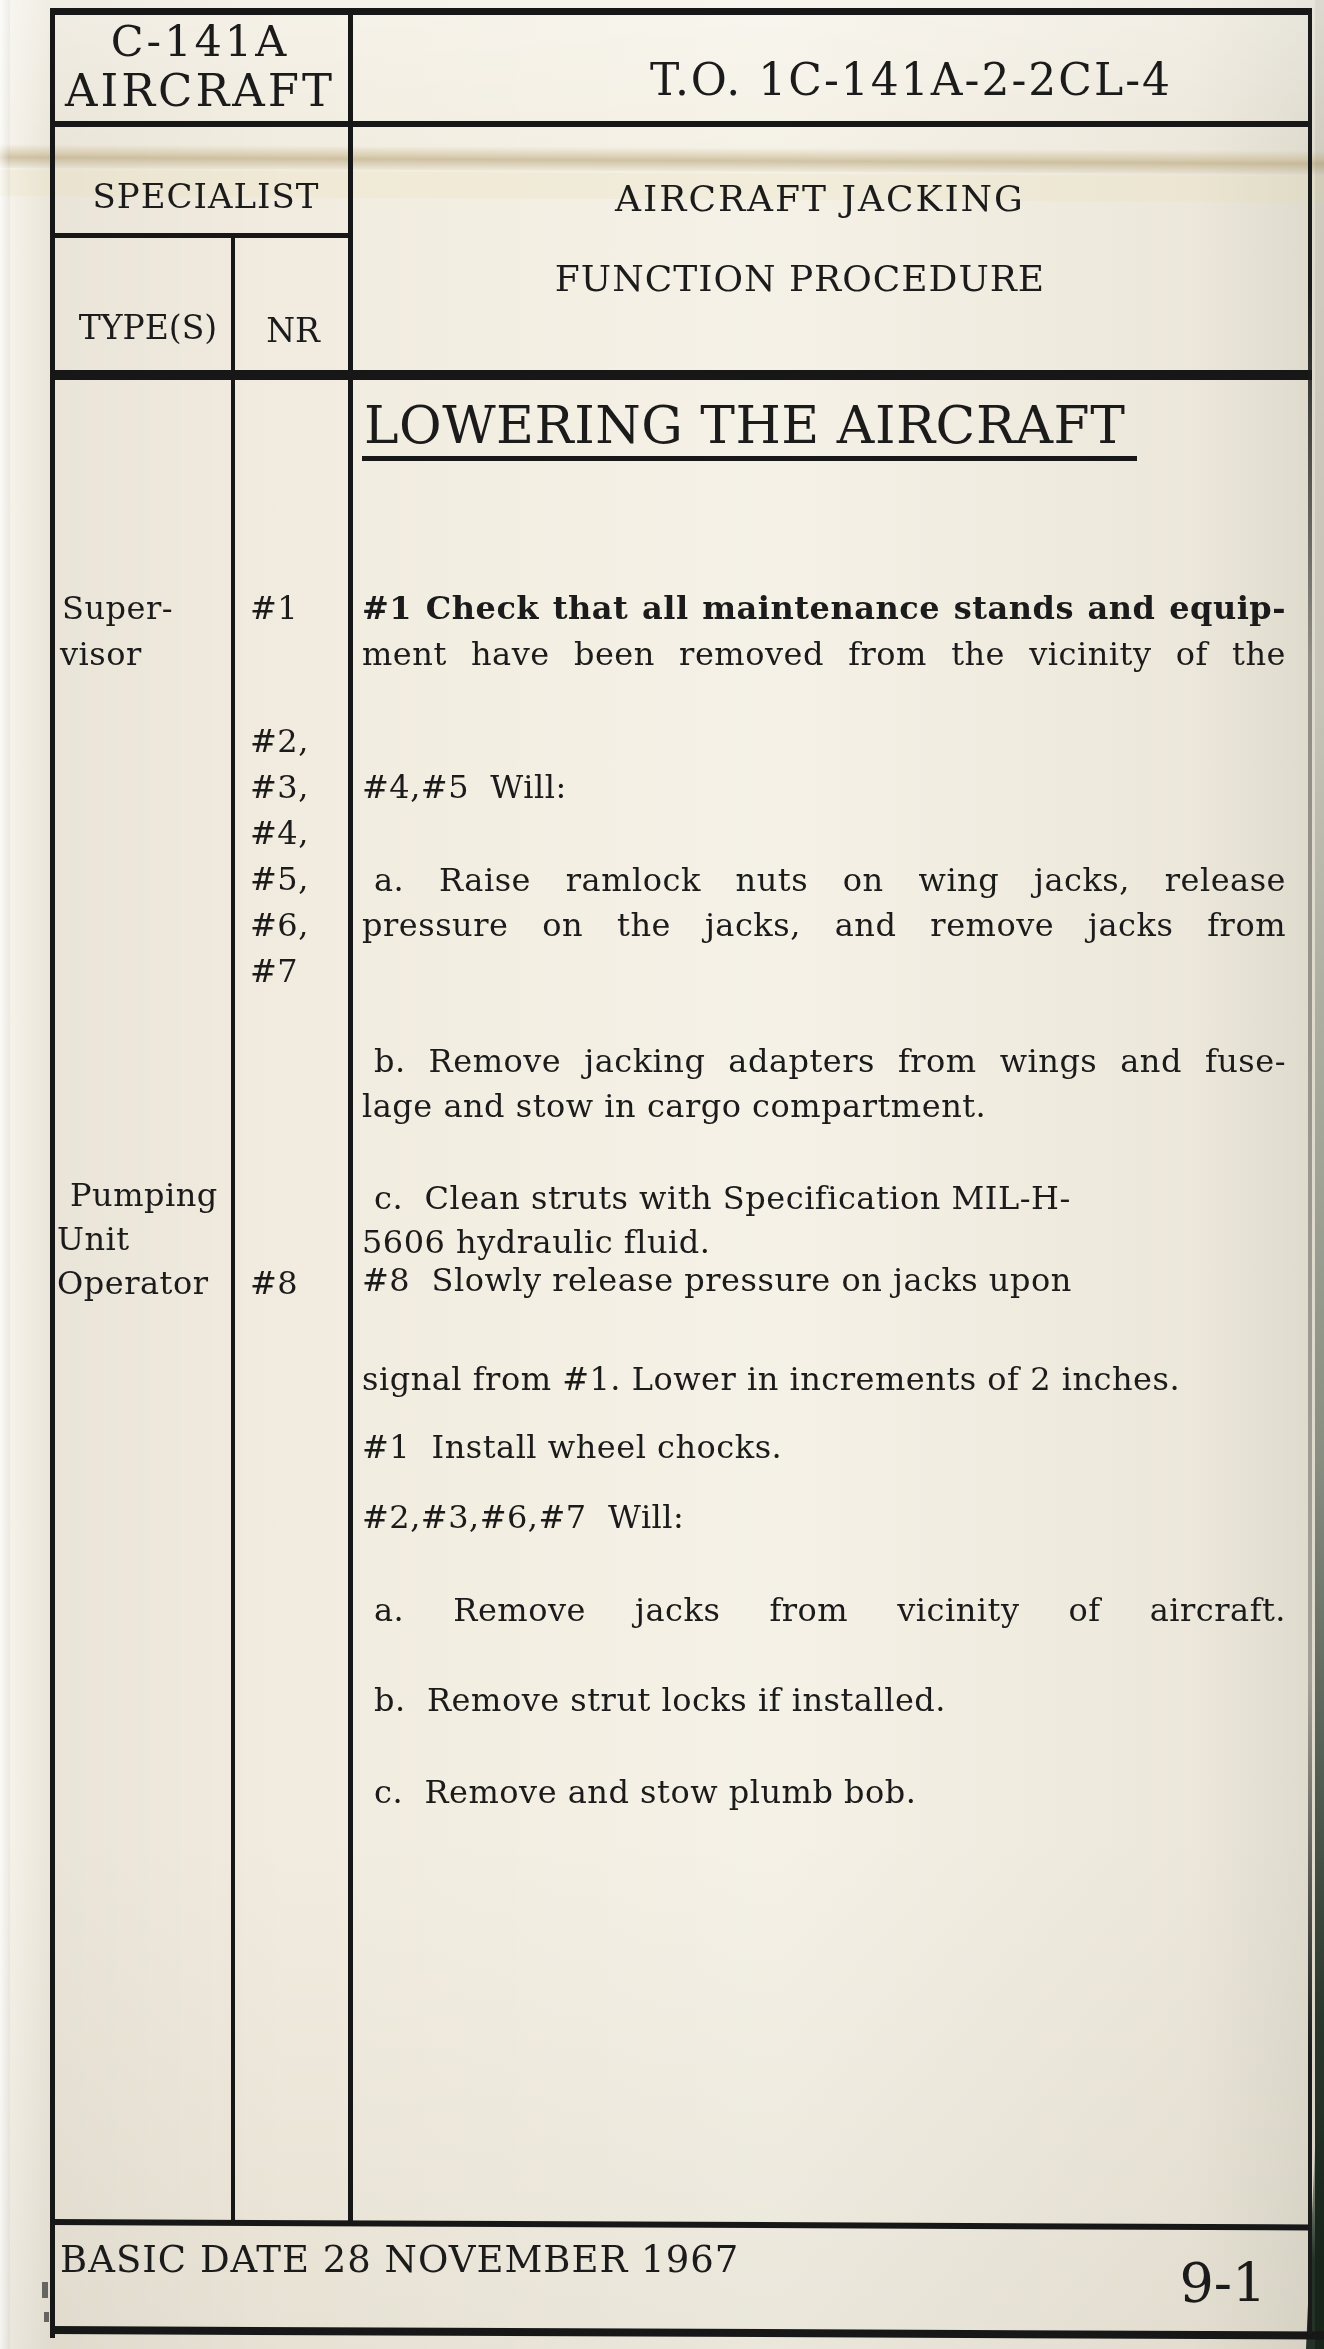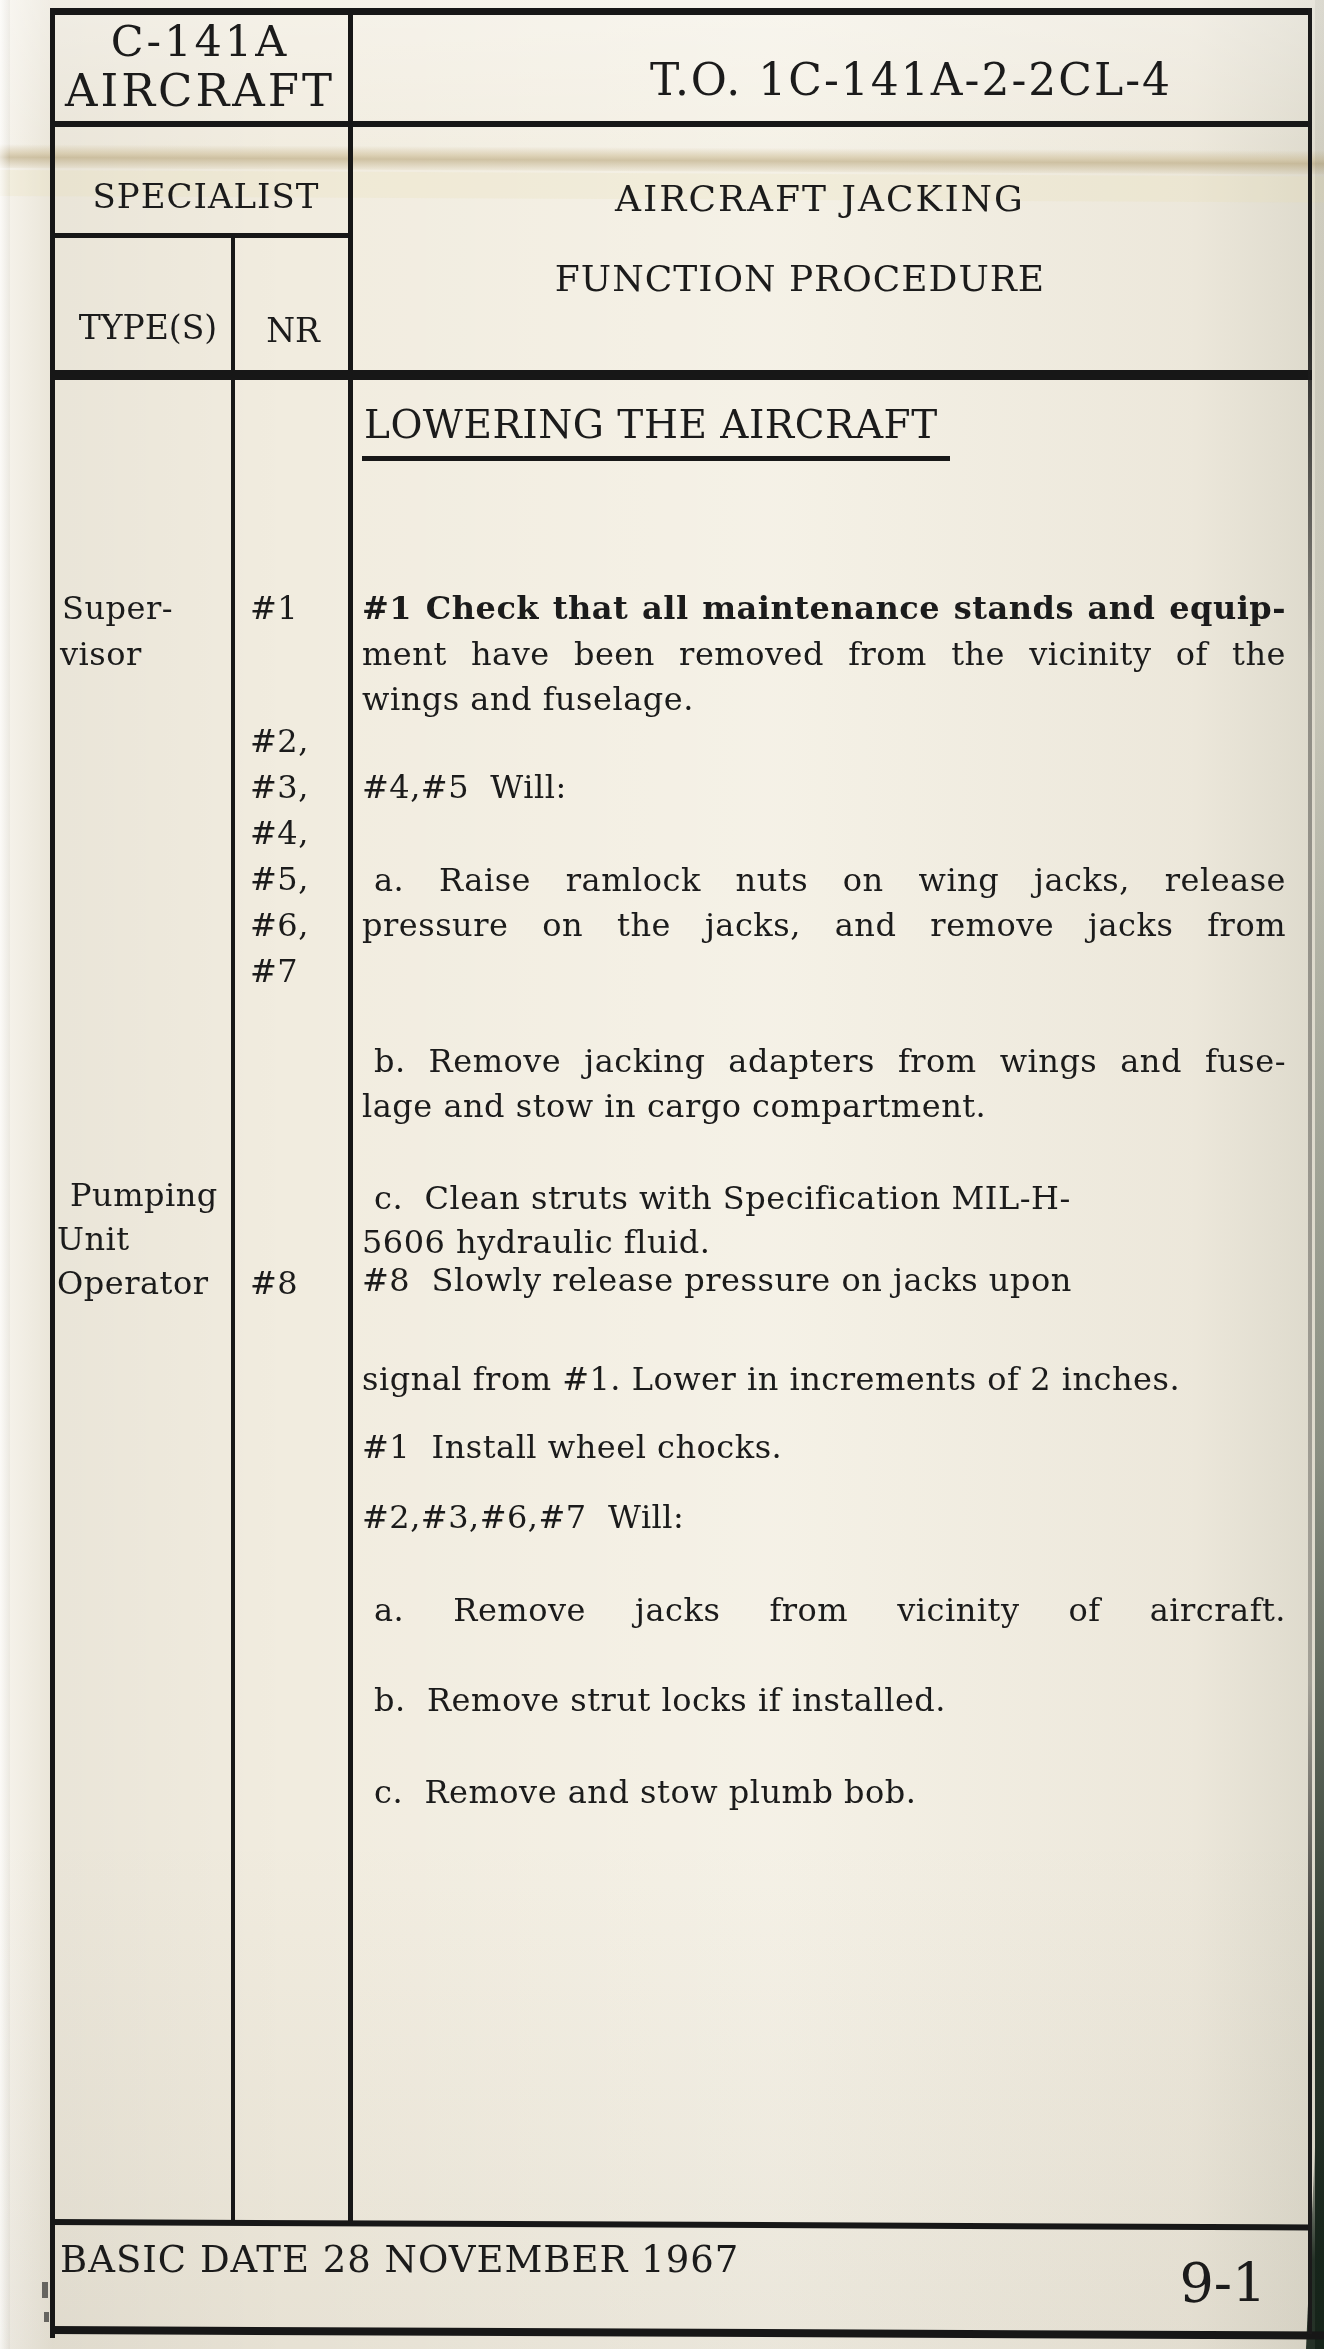--- a/index.html
+++ b/index.html
@@ -49,21 +49,21 @@
   .jack{left:560px;top:178px;width:520px;text-align:center;font-size:36px;letter-spacing:2px;}
   .func{left:540px;top:258px;width:520px;text-align:center;font-size:36px;letter-spacing:1px;}
   .types{left:58px;top:308px;width:180px;text-align:center;font-size:33px;}
   .nrh{left:238px;top:311px;width:110px;text-align:center;font-size:33px;}
 
   
   .ln{position:absolute;left:362px;width:924px;font-size:32px;line-height:40px;letter-spacing:.5px;white-space:pre;}
   .ln.j{white-space:normal;text-align:justify;text-align-last:justify;text-justify:inter-word;}
   .ln.ind{left:374px;width:912px;}
   .cell{position:absolute;font-size:32px;line-height:40px;letter-spacing:.5px;white-space:pre;}
-  .proc-heading{position:absolute;left:362px;top:402px;font-size:39px;line-height:46px;letter-spacing:.5px;
+  .proc-heading{position:absolute;left:362px;top:402px;font-size:52px;line-height:46px;letter-spacing:.5px;
     border-bottom:5px solid #181818;padding:0 12px 8px 2px;text-align:center;}
 
   
   .basic{left:60px;top:2238px;font-size:37px;letter-spacing:1px;white-space:pre;}
   .pageno{left:1140px;top:2252px;width:166px;text-align:center;font-size:54px;padding-right:10px;}
 </style>
 </head>
 <body>
 
 <div class="page">
@@ -110,21 +110,20 @@
   <div class="cell" style="left:250px;top:721px;">#2,</div>
   <div class="cell" style="left:250px;top:767px;">#3,</div>
   <div class="cell" style="left:250px;top:813px;">#4,</div>
   <div class="cell" style="left:250px;top:859px;">#5,</div>
   <div class="cell" style="left:250px;top:905px;">#6,</div>
   <div class="cell" style="left:250px;top:951px;">#7</div>
   <div class="cell" style="left:250px;top:1263px;">#8</div>
 
   <div class="ln j" style="top:588px;font-weight:bold;">#1  Check that all maintenance stands and equip-</div>
   <div class="ln j" style="top:634px;">ment have been removed from the vicinity of the</div>
-  <div class="ln" style="top:679px;">wings and fuselage.</div>
   <div class="ln" style="top:767px;">#4,#5  Will:</div>
   <div class="ln j ind" style="top:860px;">a.  Raise ramlock nuts on wing jacks, release</div>
   <div class="ln j" style="top:905px;">pressure on the jacks, and remove jacks from</div>
   <div class="ln j ind" style="top:1041px;">b.  Remove jacking adapters from wings and fuse-</div>
   <div class="ln" style="top:1086px;">lage and stow in cargo compartment.</div>
   <div class="ln ind" style="top:1178px;">c.  Clean struts with Specification MIL-H-</div>
   <div class="ln" style="top:1222px;">5606 hydraulic fluid.</div>
   <div class="ln" style="top:1260px;">#8  Slowly release pressure on jacks upon</div>
   <div class="ln" style="top:1359px;">signal from #1. Lower in increments of 2 inches.</div>
   <div class="ln" style="top:1427px;">#1  Install wheel chocks.</div>

